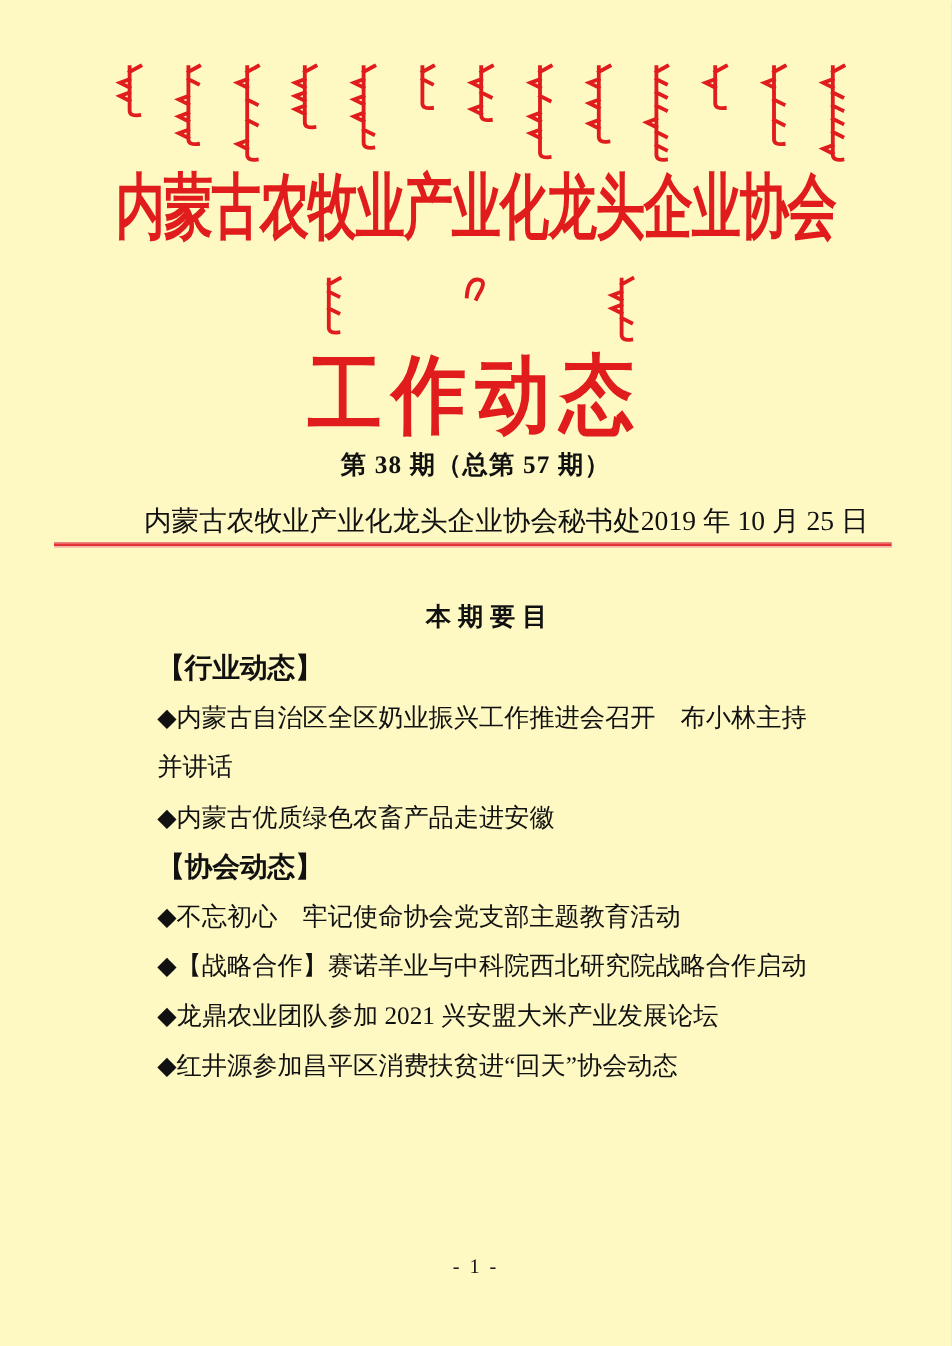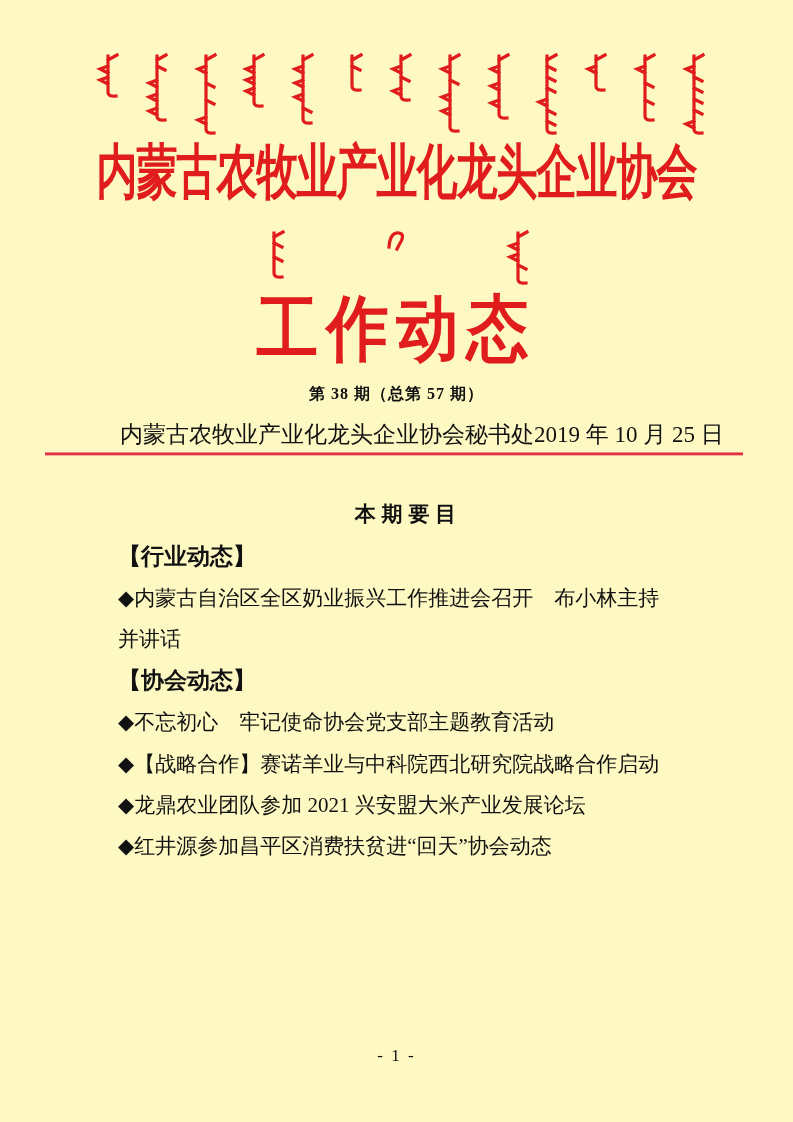--- a/index.html
+++ b/index.html
@@ -62,25 +62,24 @@
     color:var(--red);
     transform:scaleY(1.15);
     transform-origin:center top;
     white-space:nowrap;
   }
   .issue-line{
     position:absolute;
     top:373px; left:0; width:100%;
     text-align:center;
     font-weight:bold;
-    font-size:16px;
+    font-size:21px;
     letter-spacing:1px;
     color:var(--ink);
     white-space:nowrap;
-    margin-top:11px;
   }
   .pub-line{
     position:absolute;
     top:419px; left:120px; width:553px;
     display:flex; justify-content:space-between; align-items:baseline;
     font-size:23px;
     color:var(--ink);
     white-space:nowrap;
   }
   .red-rule{
@@ -107,20 +106,21 @@
     position:absolute;
     top:536px; left:118px; width:562px;
   }
   .toc-row{
     height:41.4px;
     display:flex; align-items:center;
     font-size:21px;
     font-family:"Liberation Serif","DejaVu Serif",serif;
     color:var(--ink);
     white-space:nowrap;
+    margin-left:13px;
   }
   .toc-row.toc-heading{
     font-family:"Liberation Sans","DejaVu Sans",sans-serif;
     font-weight:bold;
     font-size:23px;
   }
 
   .page-number{
     position:absolute;
     top:1046px; left:0; width:100%;
@@ -201,20 +201,21 @@
   </div>
 
   <div class="red-rule"></div>
 
   <div class="toc-title">本 期 要 目</div>
 
   <div class="toc-rows">
     <div class="toc-row toc-heading">【行业动态】</div>
     <div class="toc-row">◆内蒙古自治区全区奶业振兴工作推进会召开　布小林主持</div>
     <div class="toc-row">并讲话</div>
+    <div class="toc-row">◆内蒙古优质绿色农畜产品走进安徽</div>
     <div class="toc-row toc-heading">【协会动态】</div>
     <div class="toc-row">◆不忘初心　牢记使命协会党支部主题教育活动</div>
     <div class="toc-row">◆【战略合作】赛诺羊业与中科院西北研究院战略合作启动</div>
     <div class="toc-row">◆龙鼎农业团队参加 2021 兴安盟大米产业发展论坛</div>
     <div class="toc-row">◆红井源参加昌平区消费扶贫进“回天”协会动态</div>
   </div>
 
   <div class="page-number">- 1 -</div>
 
 </div>

